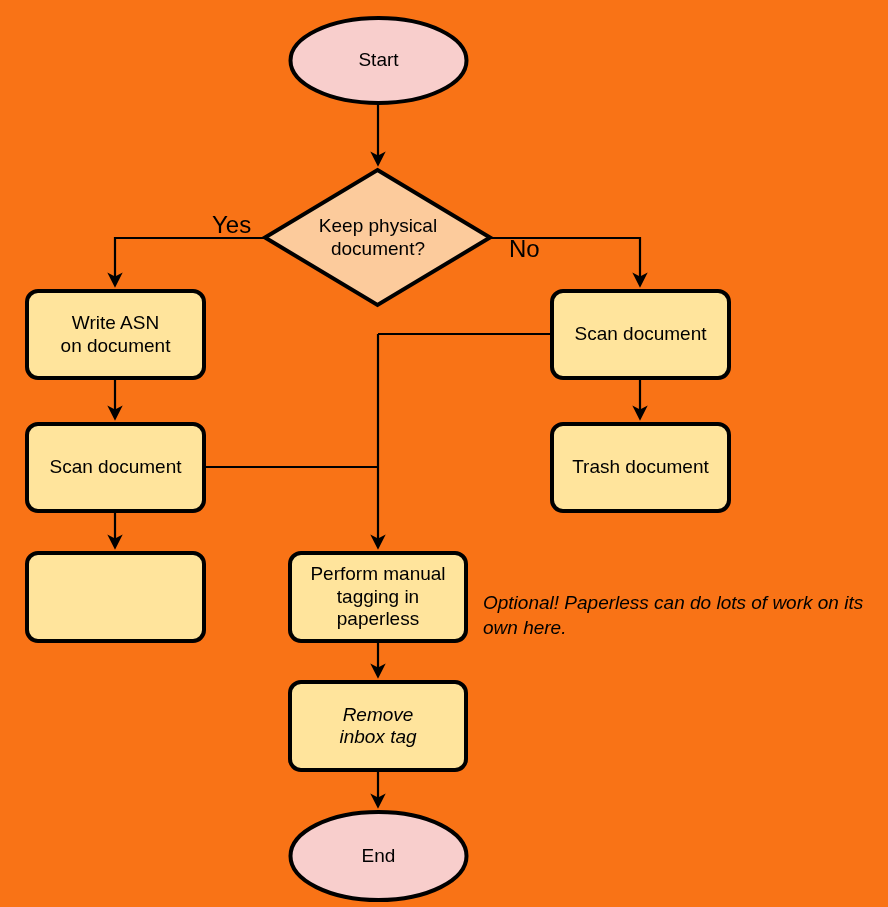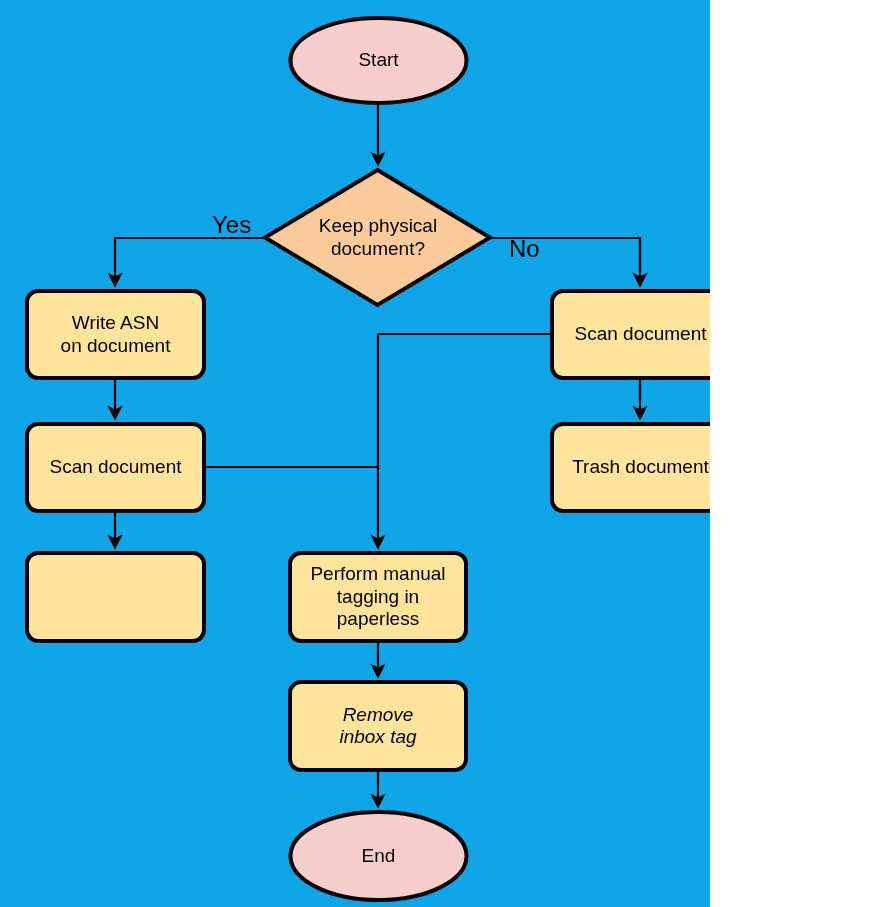--- a/index.html
+++ b/index.html
@@ -6,23 +6,23 @@
   html, body {
     margin: 0;
     padding: 0;
     background: #ffffff;
   }
   body {
     font-family: "Liberation Sans", sans-serif;
   }
   #flow-root {
     position: relative;
-    width: 710px;
+    width: 888px;
     height: 907px;
-    background: #0ea5e9;
+    background: #f97316;
     overflow: hidden;
   }
   #flow-svg {
     position: absolute;
     left: 0;
     top: 0;
     width: 888px;
     height: 907px;
   }
   .node-label {
@@ -140,20 +140,21 @@
 
   <div class="node-label" style="left:290px; top:682px; width:176px; height:88px;font-style:italic;">Remove
 inbox tag</div>
 
   <div class="node-label" style="left:290px; top:812px; width:177px; height:88px;">End</div>
 
   <div class="edge-label" style="left:212px; top:211px;">Yes</div>
 
   <div class="edge-label" style="left:509px; top:211px;margin-top:24px;">No</div>
 
+  <div class="note-text" style="left:483px; top:590px; width:400px;">Optional! Paperless can do lots of work on its own here.</div>
 
   <div class="hit" style="left:290px; top:18px; width:177px; height:85px; border-radius:50%;"></div>
   <div class="hit" style="left:265px; top:170px; width:225px; height:135px;"></div>
   <div class="hit" style="left:27px; top:291px; width:177px; height:87px;"></div>
   <div class="hit" style="left:27px; top:424px; width:177px; height:87px;"></div>
   <div class="hit" style="left:27px; top:553px; width:177px; height:88px;"></div>
   <div class="hit" style="left:552px; top:291px; width:177px; height:87px;"></div>
   <div class="hit" style="left:552px; top:424px; width:177px; height:87px;"></div>
   <div class="hit" style="left:290px; top:553px; width:176px; height:88px;"></div>
   <div class="hit" style="left:290px; top:682px; width:176px; height:88px;"></div>

